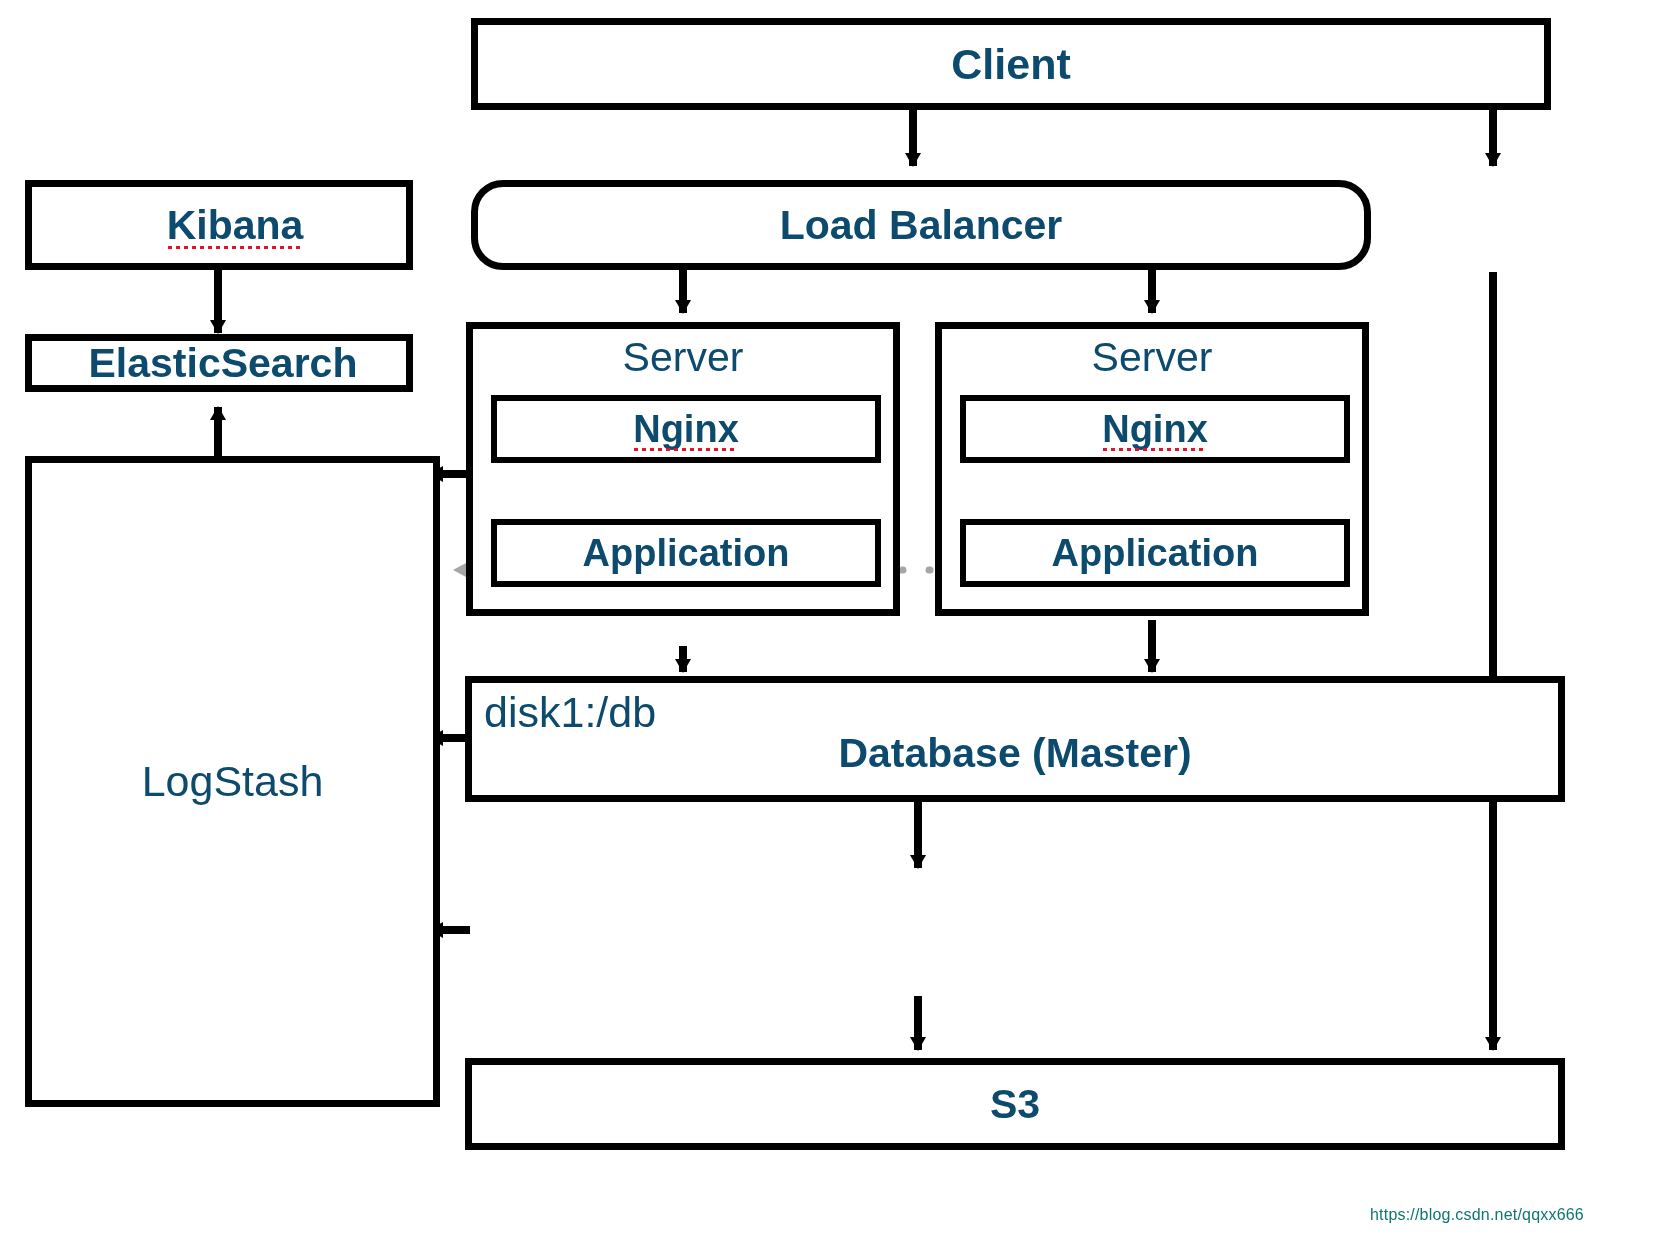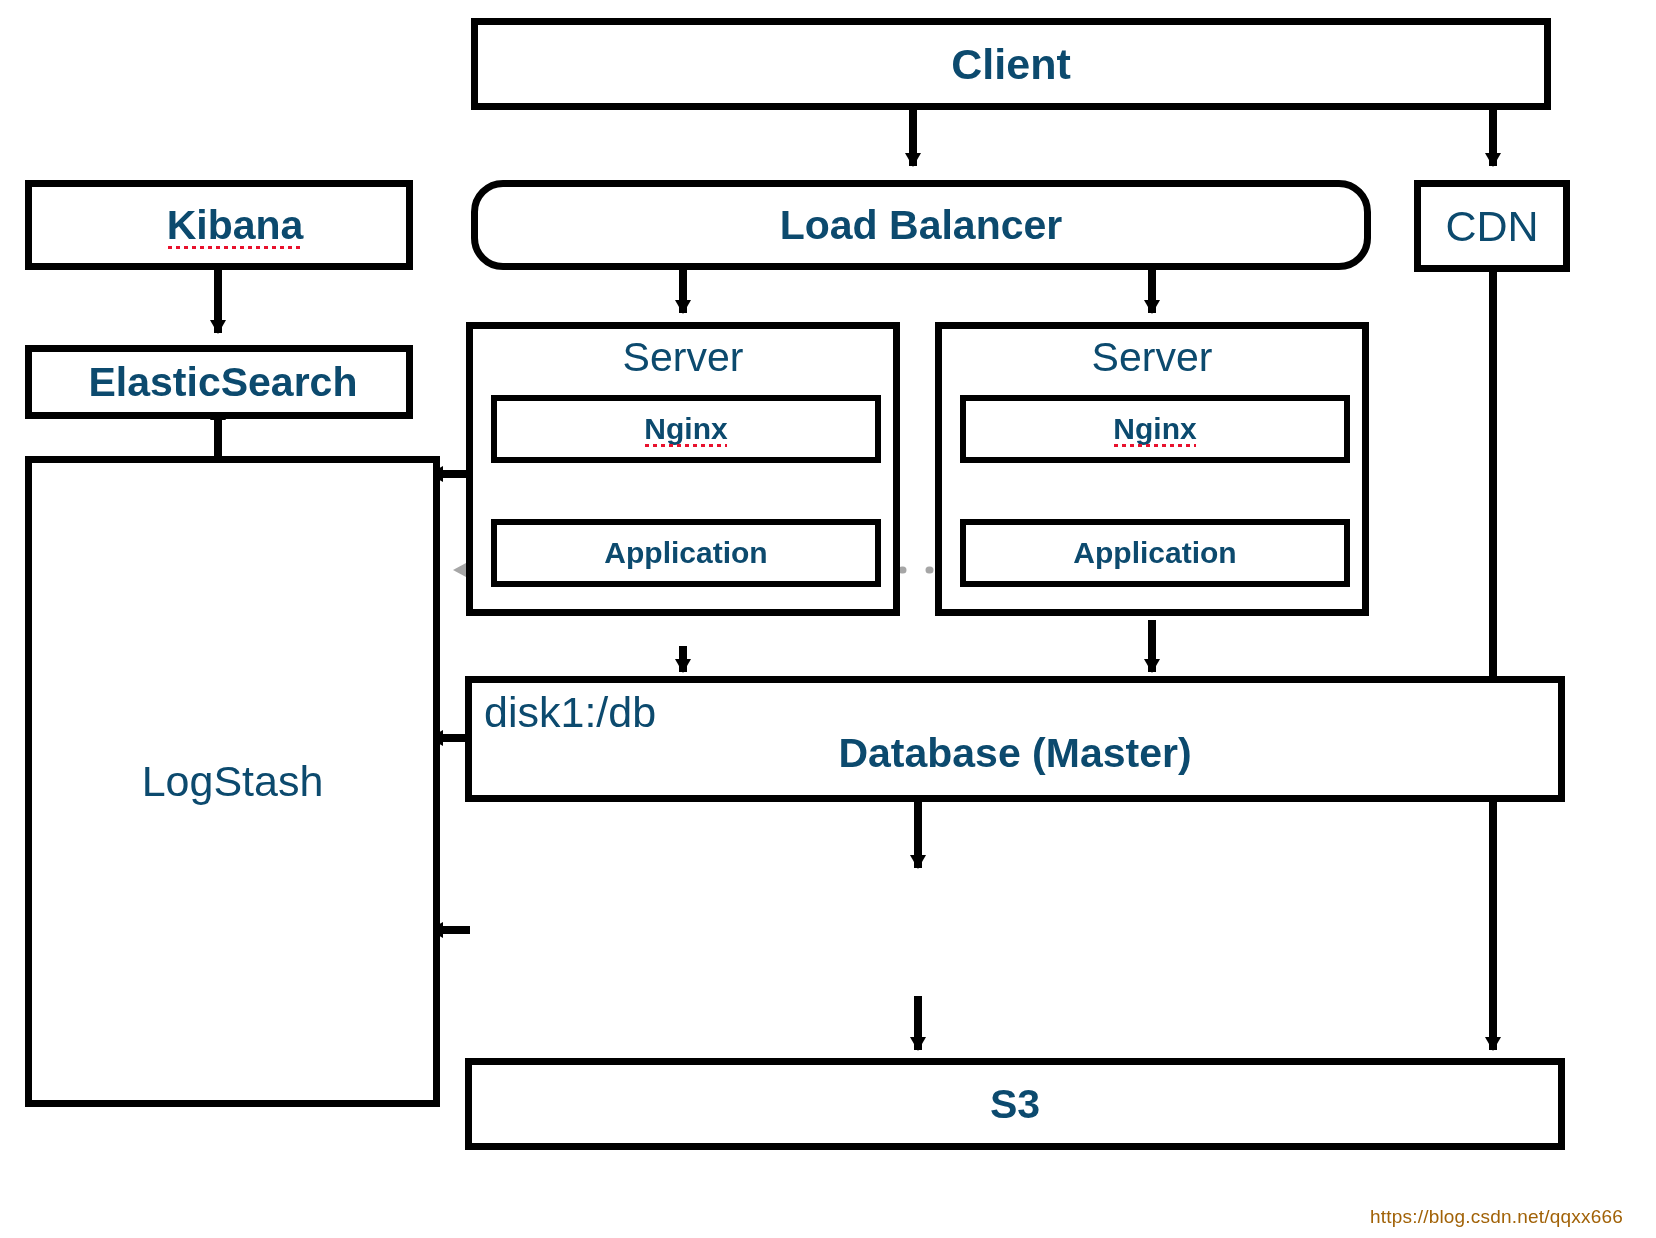--- a/index.html
+++ b/index.html
@@ -41,21 +41,21 @@
     justify-content: center;
   }
   .label {
     color: #0c4a6e;
     font-weight: 400;
     white-space: nowrap;
     line-height: 1;
   }
   .lbl-xl   { font-size: 43px; }
   .lbl-lg   { font-size: 41px; }
-  .lbl-md   { font-size: 30px; }
+  .lbl-md   { font-size: 38px; }
   .bold     { font-weight: 700; }
   .spell {
     position: relative;
     display: inline-block;
   }
   .spell::after {
     content: "";
     position: absolute;
     left: 1px;
     right: 1px;
@@ -73,22 +73,22 @@
     text-align: center;
   }
   .disk-label {
     position: absolute;
     top: 8px;
     left: 12px;
     text-align: left;
   }
   .watermark {
     position: absolute;
-    color: #a16207;
-    font-size: 19px;
+    color: #0f766e;
+    font-size: 16px;
     white-space: nowrap;
     letter-spacing: 0.2px;
   }
 </style>
 </head>
 <body>
 
 <div id="canvas">
 
   <svg class="layer" viewBox="0 0 1656 1238" xmlns="http://www.w3.org/2000/svg">
@@ -142,33 +142,30 @@
       <line x1="1493" y1="272" x2="1493" y2="1050" marker-end="url(#ah-down)"></line>
     </g>
 
     <line x1="930" y1="570" x2="455" y2="570" stroke="#a6a6a6" stroke-width="7" stroke-linecap="round" stroke-dasharray="1 26" marker-end="url(#ah-left-gray)"></line>
   </svg>
 
   <div class="node" style="left:471px; top:18px; width:1080px; height:92px;">
     <span class="label lbl-xl bold">Client</span>
   </div>
 
-  <div class="node" style="left:1414px; top:180px; width:156px; height:92px;">
-    <span class="label lbl-xl">CDN</span>
-  </div>
 
   <div class="node" style="left:471px; top:180px; width:900px; height:90px;border-radius:32px;">
     <span class="label lbl-lg bold">Load Balancer</span>
   </div>
 
   <div class="node" style="left:25px; top:180px; width:388px; height:90px;padding-left:32px;">
     <span class="label lbl-lg bold spell">Kibana</span>
   </div>
 
-  <div class="node" style="left:25px; top:345px; width:388px; height:74px;padding-left:8px;">
+  <div class="node" style="left:25px; top:334px; width:388px; height:58px;padding-left:8px;">
     <span class="label lbl-lg bold">ElasticSearch</span>
   </div>
 
   <div class="node" style="left:25px; top:456px; width:415px; height:651px;">
     <span class="label lbl-xl">LogStash</span>
   </div>
 
   <div class="node" style="left:466px; top:322px; width:434px; height:294px; display:block;">
     <span class="label lbl-lg server-title">Server</span>
 

